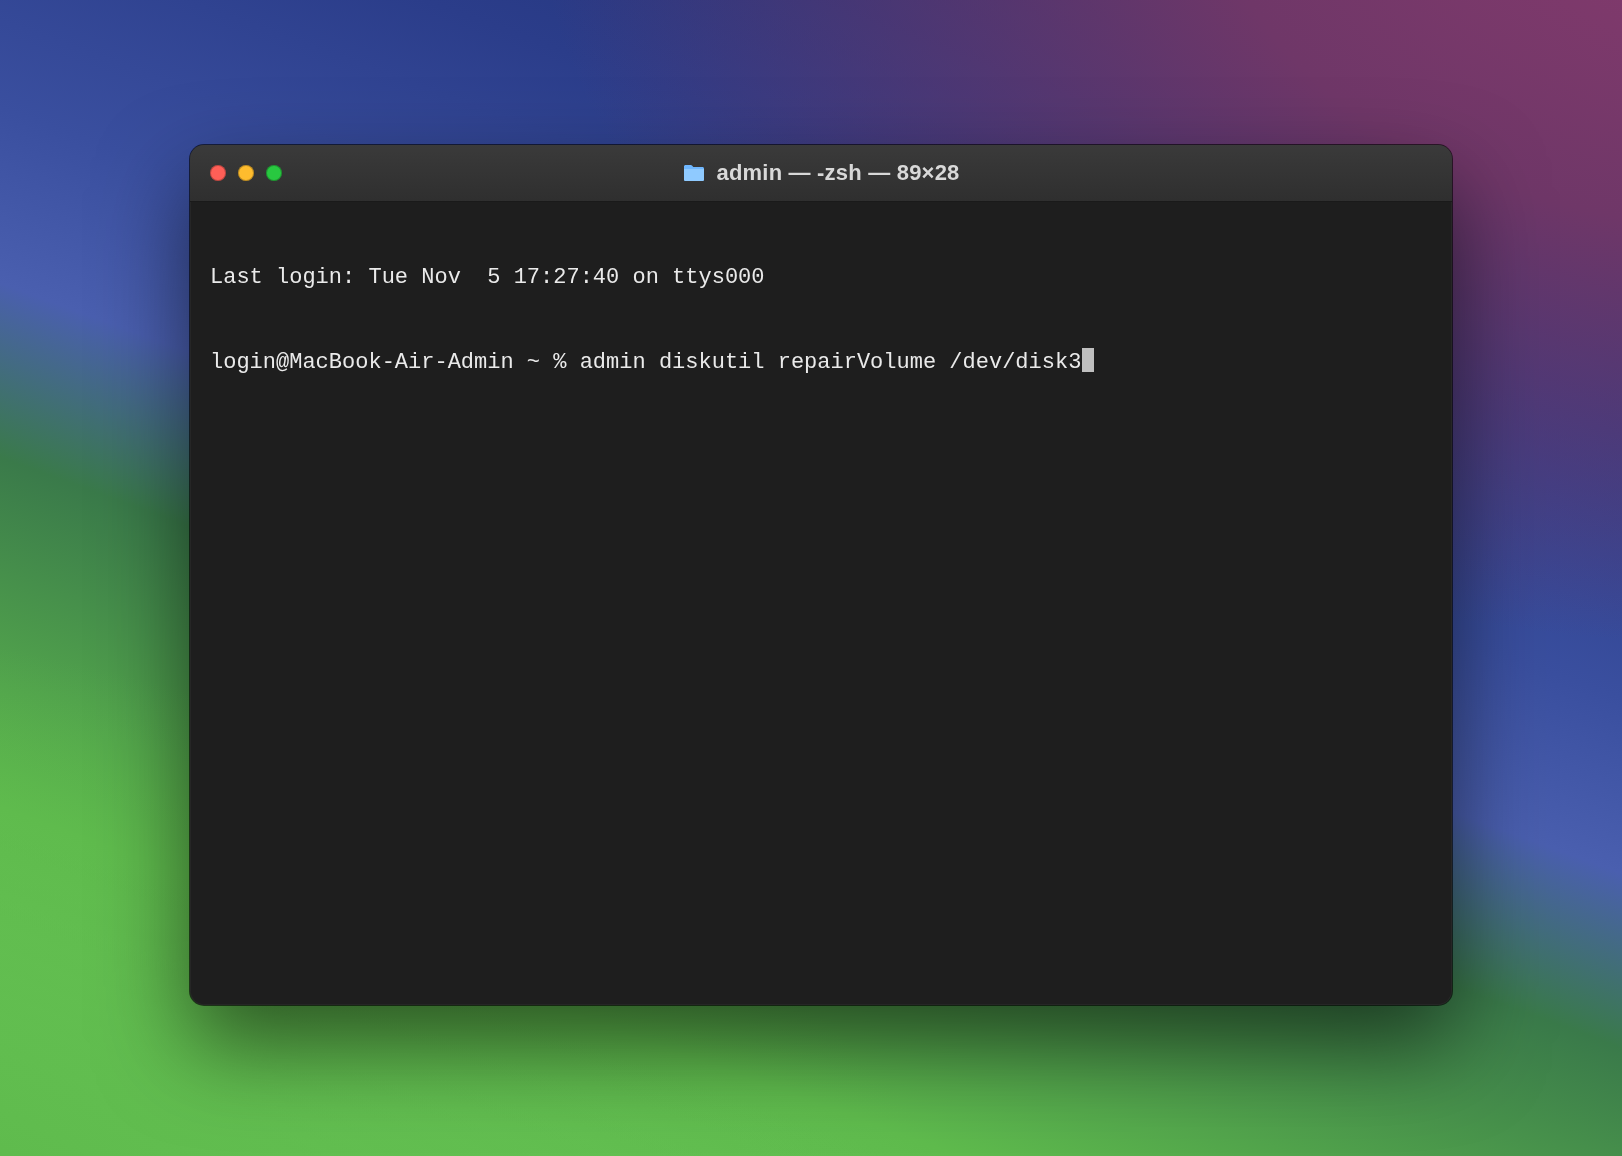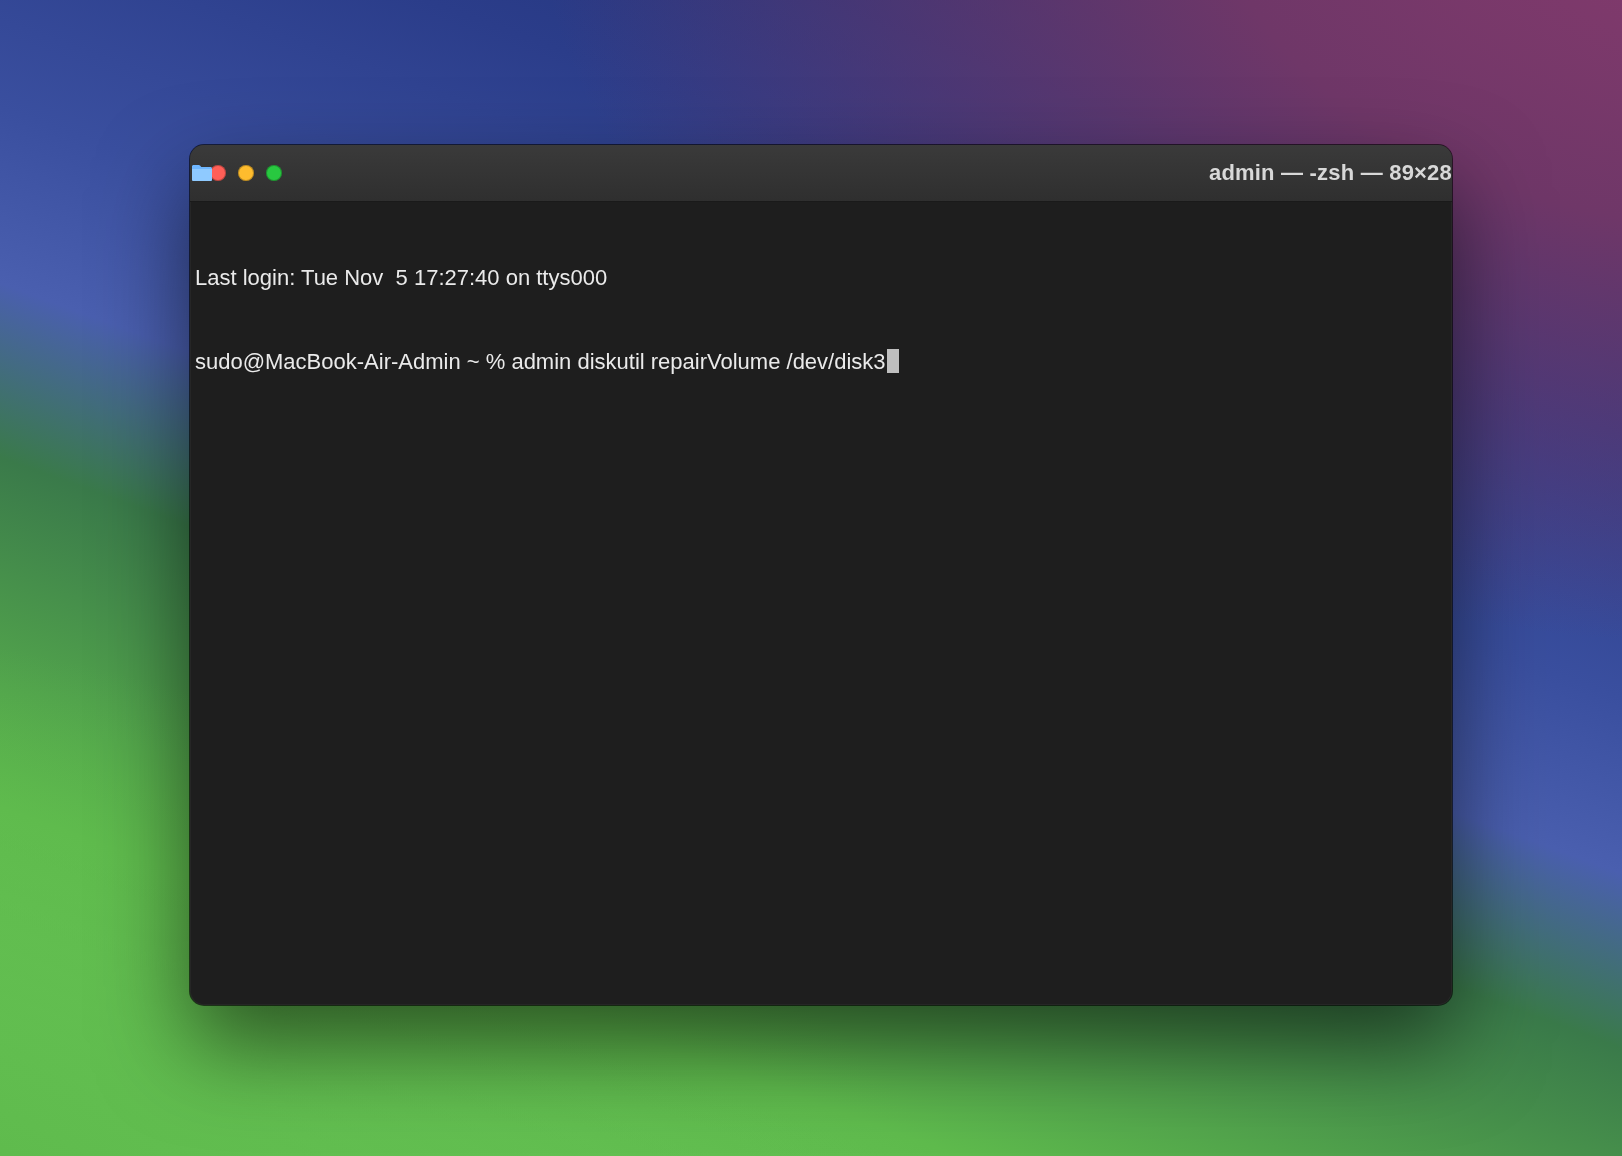--- a/index.html
+++ b/index.html
@@ -62,37 +62,37 @@
     box-shadow: inset 0 0 0 1px rgba(0,0,0,0.25);
   }
   .tl-close   { background: #ff5f57; }
   .tl-min     { background: #febc2e; }
   .tl-max     { background: #28c840; }
 
   .title-center {
     position: absolute;
     left: 0; right: 0;
     display: flex;
-    justify-content: space-between;
+    justify-content: center;
     align-items: center;
     gap: 10px;
     pointer-events: none;
   }
   .title-text {
     color: #d8d8d8;
     font-size: 22px;
     font-weight: 600;
     letter-spacing: .2px;
   }
   .folder-icon svg { display: block; }
 
   .terminal-body {
     flex: 1 1 auto;
-    padding: 6px 5px;
-    font-family: Liberation Sans, sans-serif;
+    padding: 6px 20px;
+    font-family: Liberation Mono, monospace;
     font-size: 22px;
     line-height: 28px;
     color: #eaeaea;
     white-space: pre;
     overflow: hidden;
   }
 
   .line {
     white-space: pre;
   }
@@ -125,18 +125,18 @@
             <path d="M2 3.5C2 2.7 2.7 2 3.5 2h5.2c.5 0 1 .2 1.3.6l1.3 1.5H20.5c.8 0 1.5.7 1.5 1.5V16.5c0 .8-.7 1.5-1.5 1.5H3.5C2.7 18 2 17.3 2 16.5V3.5z" fill="#6fb7ff"></path>
             <path d="M2 6h20v10.5c0 .8-.7 1.5-1.5 1.5H3.5C2.7 18 2 17.3 2 16.5V6z" fill="#8fcaff"></path>
           </svg>
         </span>
         <span class="title-text">admin — -zsh — 89×28</span>
       </div>
     </div>
 
     <div class="terminal-body">
       <div class="line">Last login: Tue Nov  5 17:27:40 on ttys000</div>
-      <div class="line"><span>sudo@MacBook-Air-Admin ~ % </span><span>admin diskutil repairVolume /dev/disk3</span><span class="cursor-block"></span></div>
+      <div class="line"><span>login@MacBook-Air-Admin ~ % </span><span>admin diskutil repairVolume /dev/disk3</span><span class="cursor-block"></span></div>
     </div>
 
   </div>
 
 </div>
 
 </body></html>

